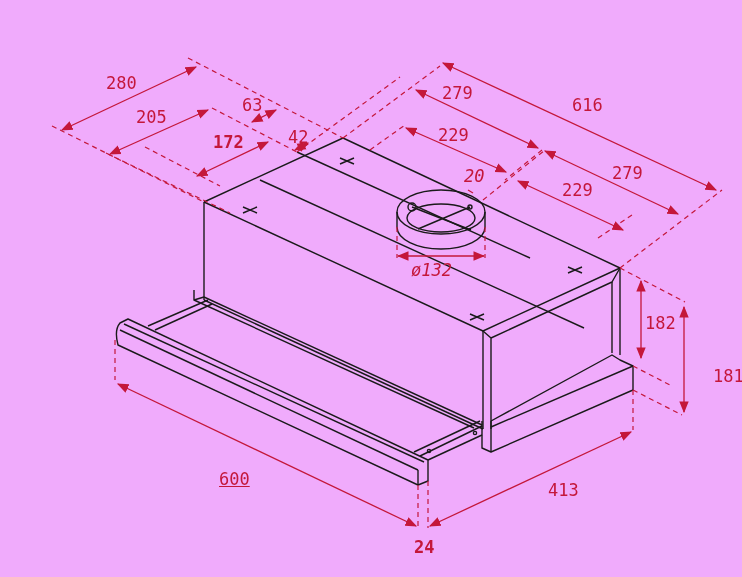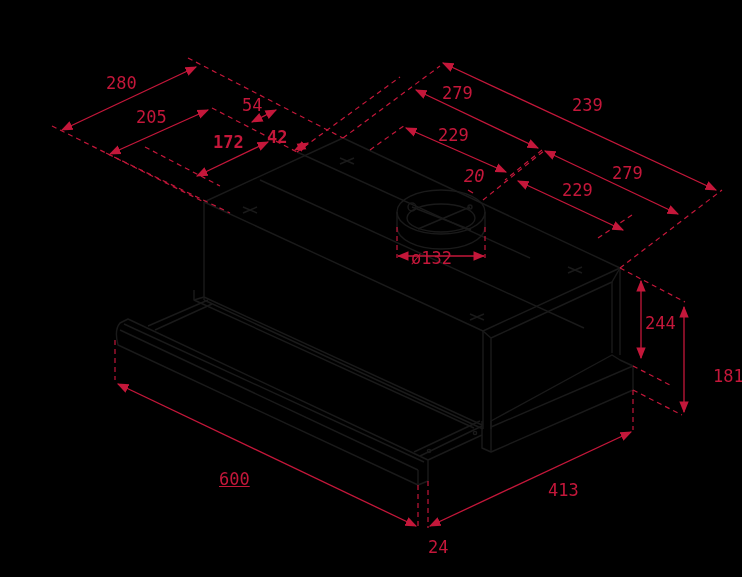--- a/index.html
+++ b/index.html
@@ -1,16 +1,16 @@
 <!DOCTYPE html>
 <html><head>
 <meta charset="utf-8">
 <style>
   html,body{margin:0;padding:0;background:#ffffff;}
-  #canvas{position:relative;width:742px;height:577px;overflow:hidden;background:#000000;}
+  #canvas{position:relative;width:742px;height:577px;overflow:hidden;background:#f0abfc;}
   svg{position:absolute;left:0;top:0;}
   .ln{stroke:#1a1a1a;stroke-width:1.4;fill:none;stroke-linejoin:round;}
   .dim{stroke:#c4173a;stroke-width:1.3;fill:none;}
   .ext{stroke:#c4173a;stroke-width:1.2;fill:none;stroke-dasharray:5 4;}
   .lbl{position:absolute;font-family:"DejaVu Sans Mono","Liberation Mono",monospace;font-size:17px;color:#c4173a;white-space:nowrap;line-height:1;}
 </style>
 </head>
 <body>
 
 <div id="canvas">
@@ -118,28 +118,28 @@
     <line class="dim" x1="398" y1="256" x2="484" y2="256" marker-start="url(#ah)" marker-end="url(#ah)"></line>
     <line class="dim" x1="641" y1="281" x2="641" y2="358" marker-start="url(#ah)" marker-end="url(#ah)"></line>
     <line class="dim" x1="684" y1="307" x2="684" y2="412" marker-start="url(#ah)" marker-end="url(#ah)"></line>
     <line class="dim" x1="118" y1="384" x2="416" y2="526" marker-start="url(#ah)" marker-end="url(#ah)"></line>
     <line class="dim" x1="430" y1="526" x2="631" y2="432" marker-start="url(#ah)" marker-end="url(#ah)"></line>
   </g>
 </svg>
 
 <span class="lbl" style="left:106px;top:75px;">280</span>
 <span class="lbl" style="left:136px;top:109px;">205</span>
-<span class="lbl" style="left:242px;top:97px;">54</span>
+<span class="lbl" style="left:242px;top:97px;">63</span>
 <span class="lbl" style="left:213px;top:134px;font-weight:bold;">172</span>
-<span class="lbl" style="left:267px;top:129px;font-weight:bold;">42</span>
+<span class="lbl" style="left:288px;top:129px;">42</span>
 <span class="lbl" style="left:442px;top:85px;">279</span>
-<span class="lbl" style="left:572px;top:97px;">239</span>
+<span class="lbl" style="left:572px;top:97px;">616</span>
 <span class="lbl" style="left:438px;top:127px;">229</span>
 <span class="lbl" style="left:464px;top:168px;font-style:italic;">20</span>
 <span class="lbl" style="left:612px;top:165px;">279</span>
 <span class="lbl" style="left:562px;top:182px;">229</span>
-<span class="lbl" style="left:411px;top:250px;">ø132</span>
-<span class="lbl" style="left:645px;top:315px;">244</span>
+<span class="lbl" style="left:411px;top:262px;font-style:italic;">ø132</span>
+<span class="lbl" style="left:645px;top:315px;">182</span>
 <span class="lbl" style="left:692px;top:368px;margin-left:21px;">181</span>
 <span class="lbl" style="left:219px;top:471px;text-decoration:underline;">600</span>
 <span class="lbl" style="left:548px;top:482px;">413</span>
-<span class="lbl" style="left:428px;top:539px;">24</span>
+<span class="lbl" style="left:414px;top:539px;font-weight:bold;">24</span>
 </div>
 
 </body></html>

